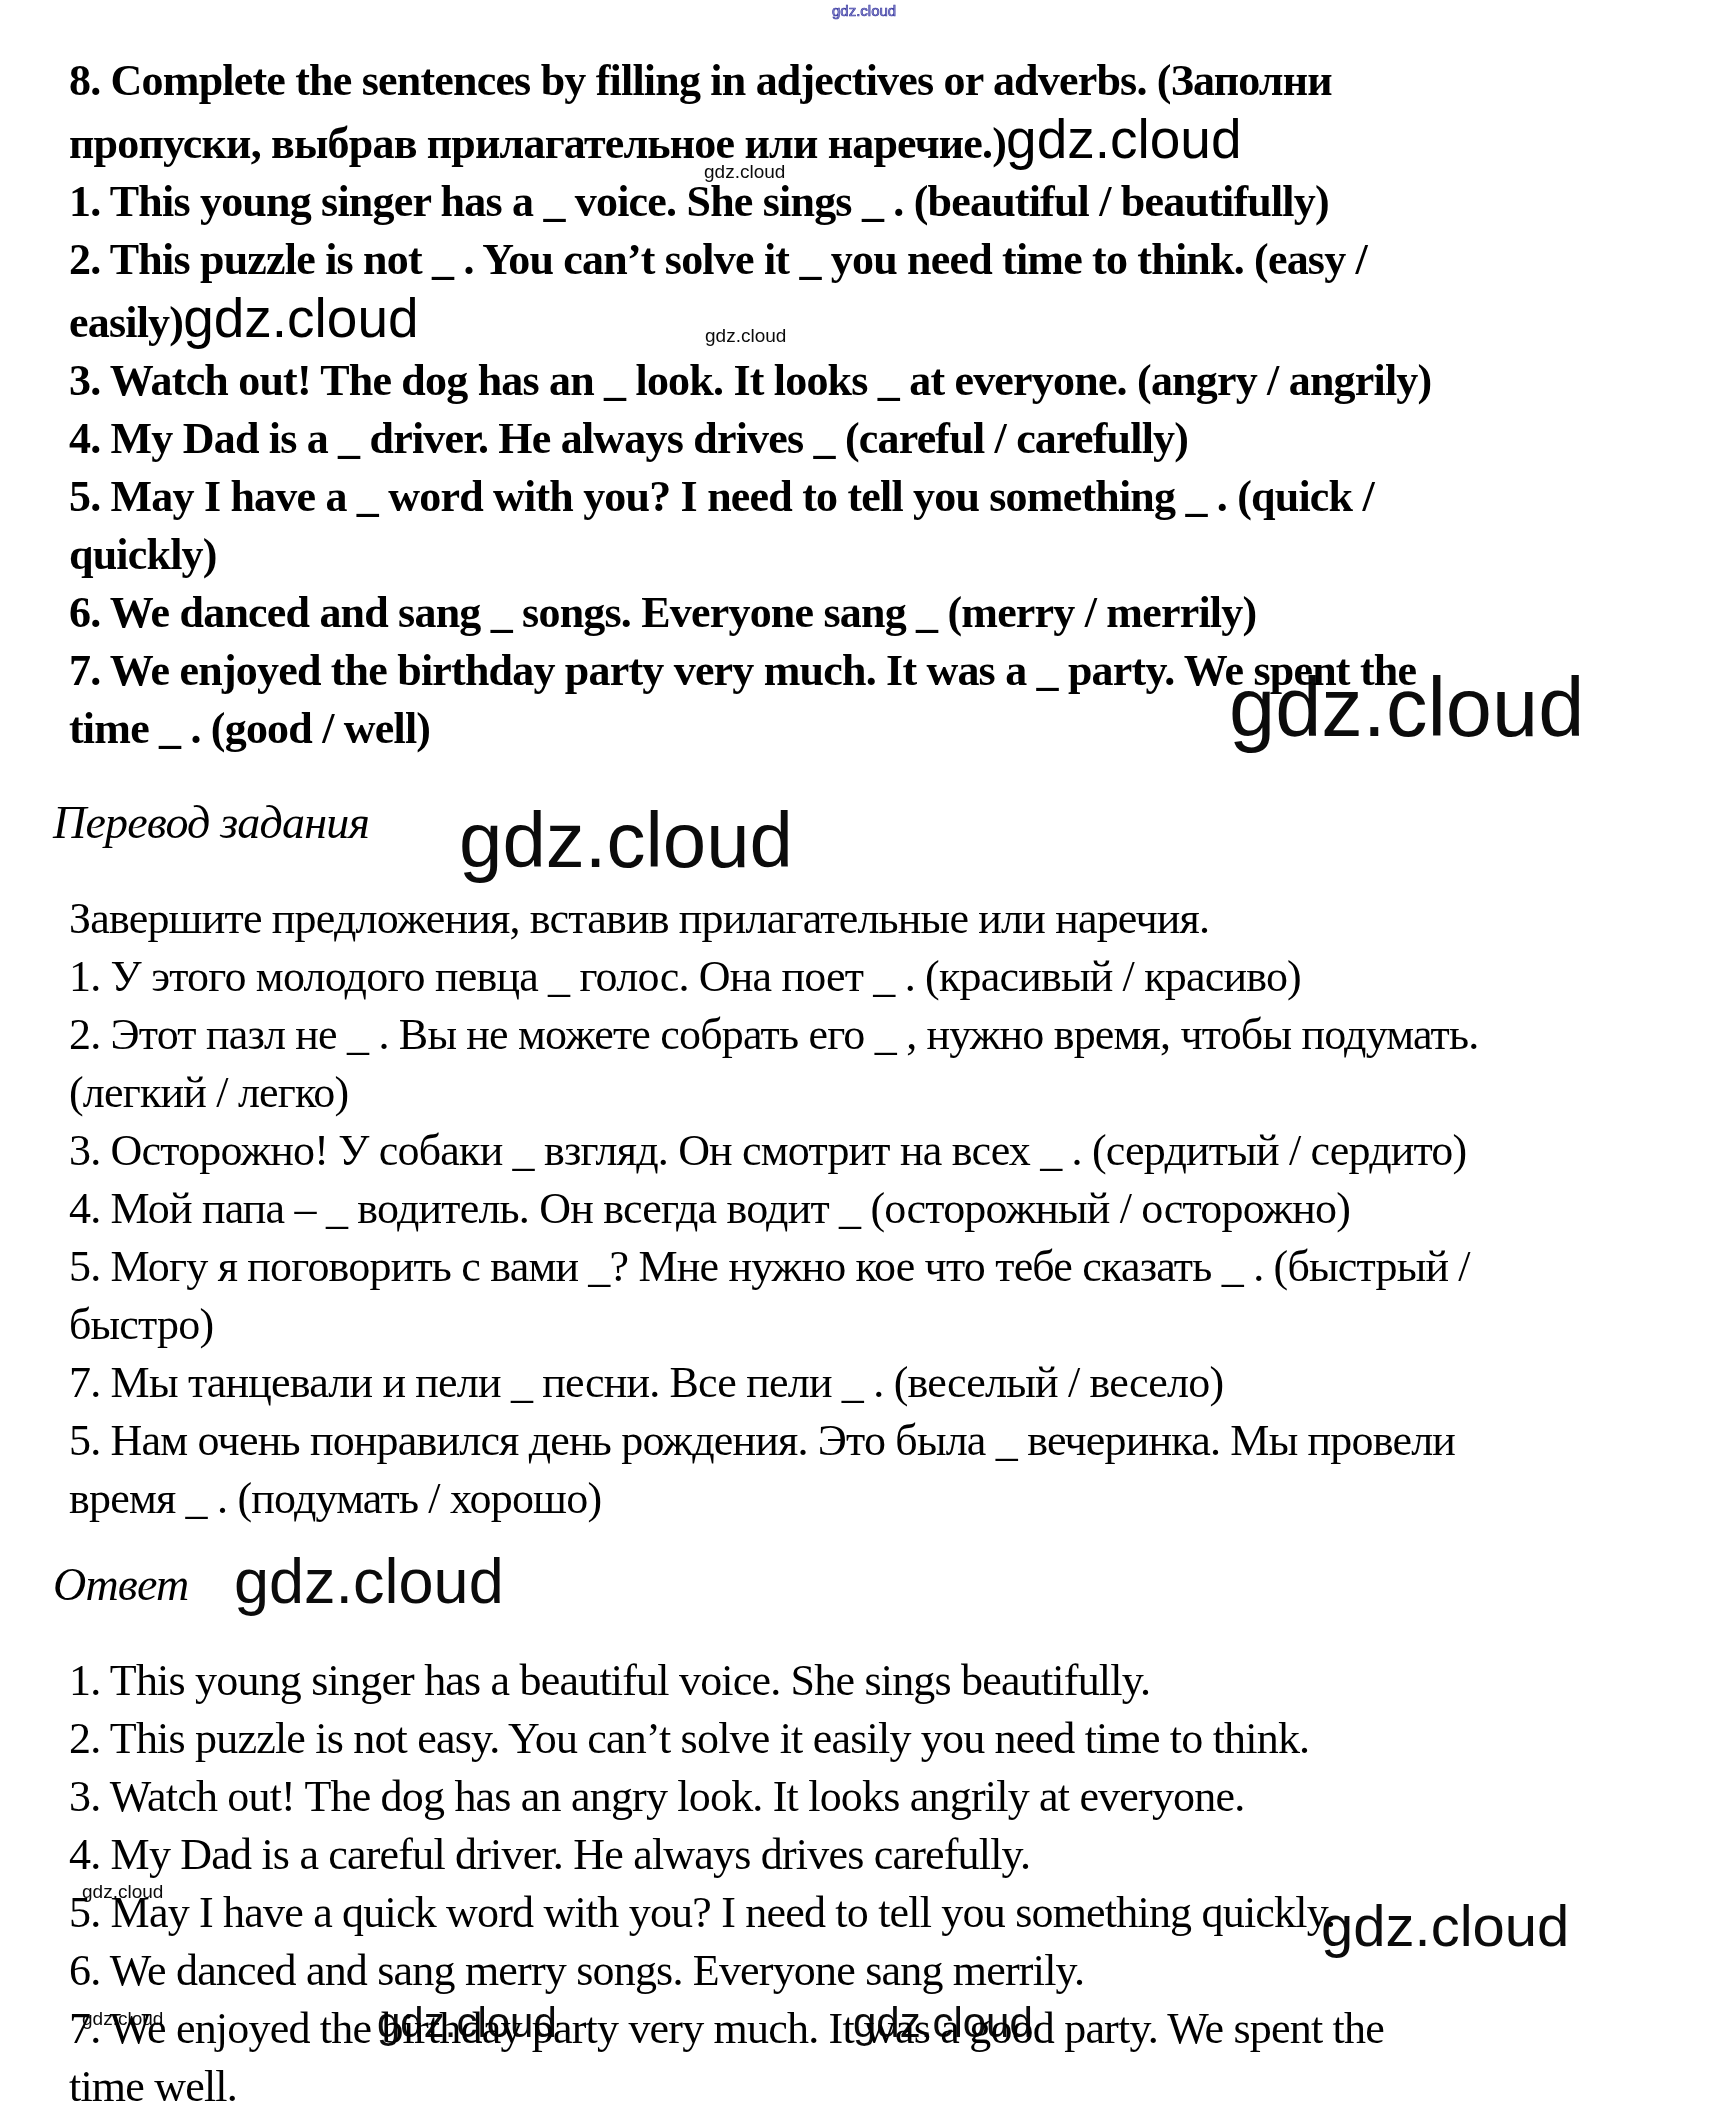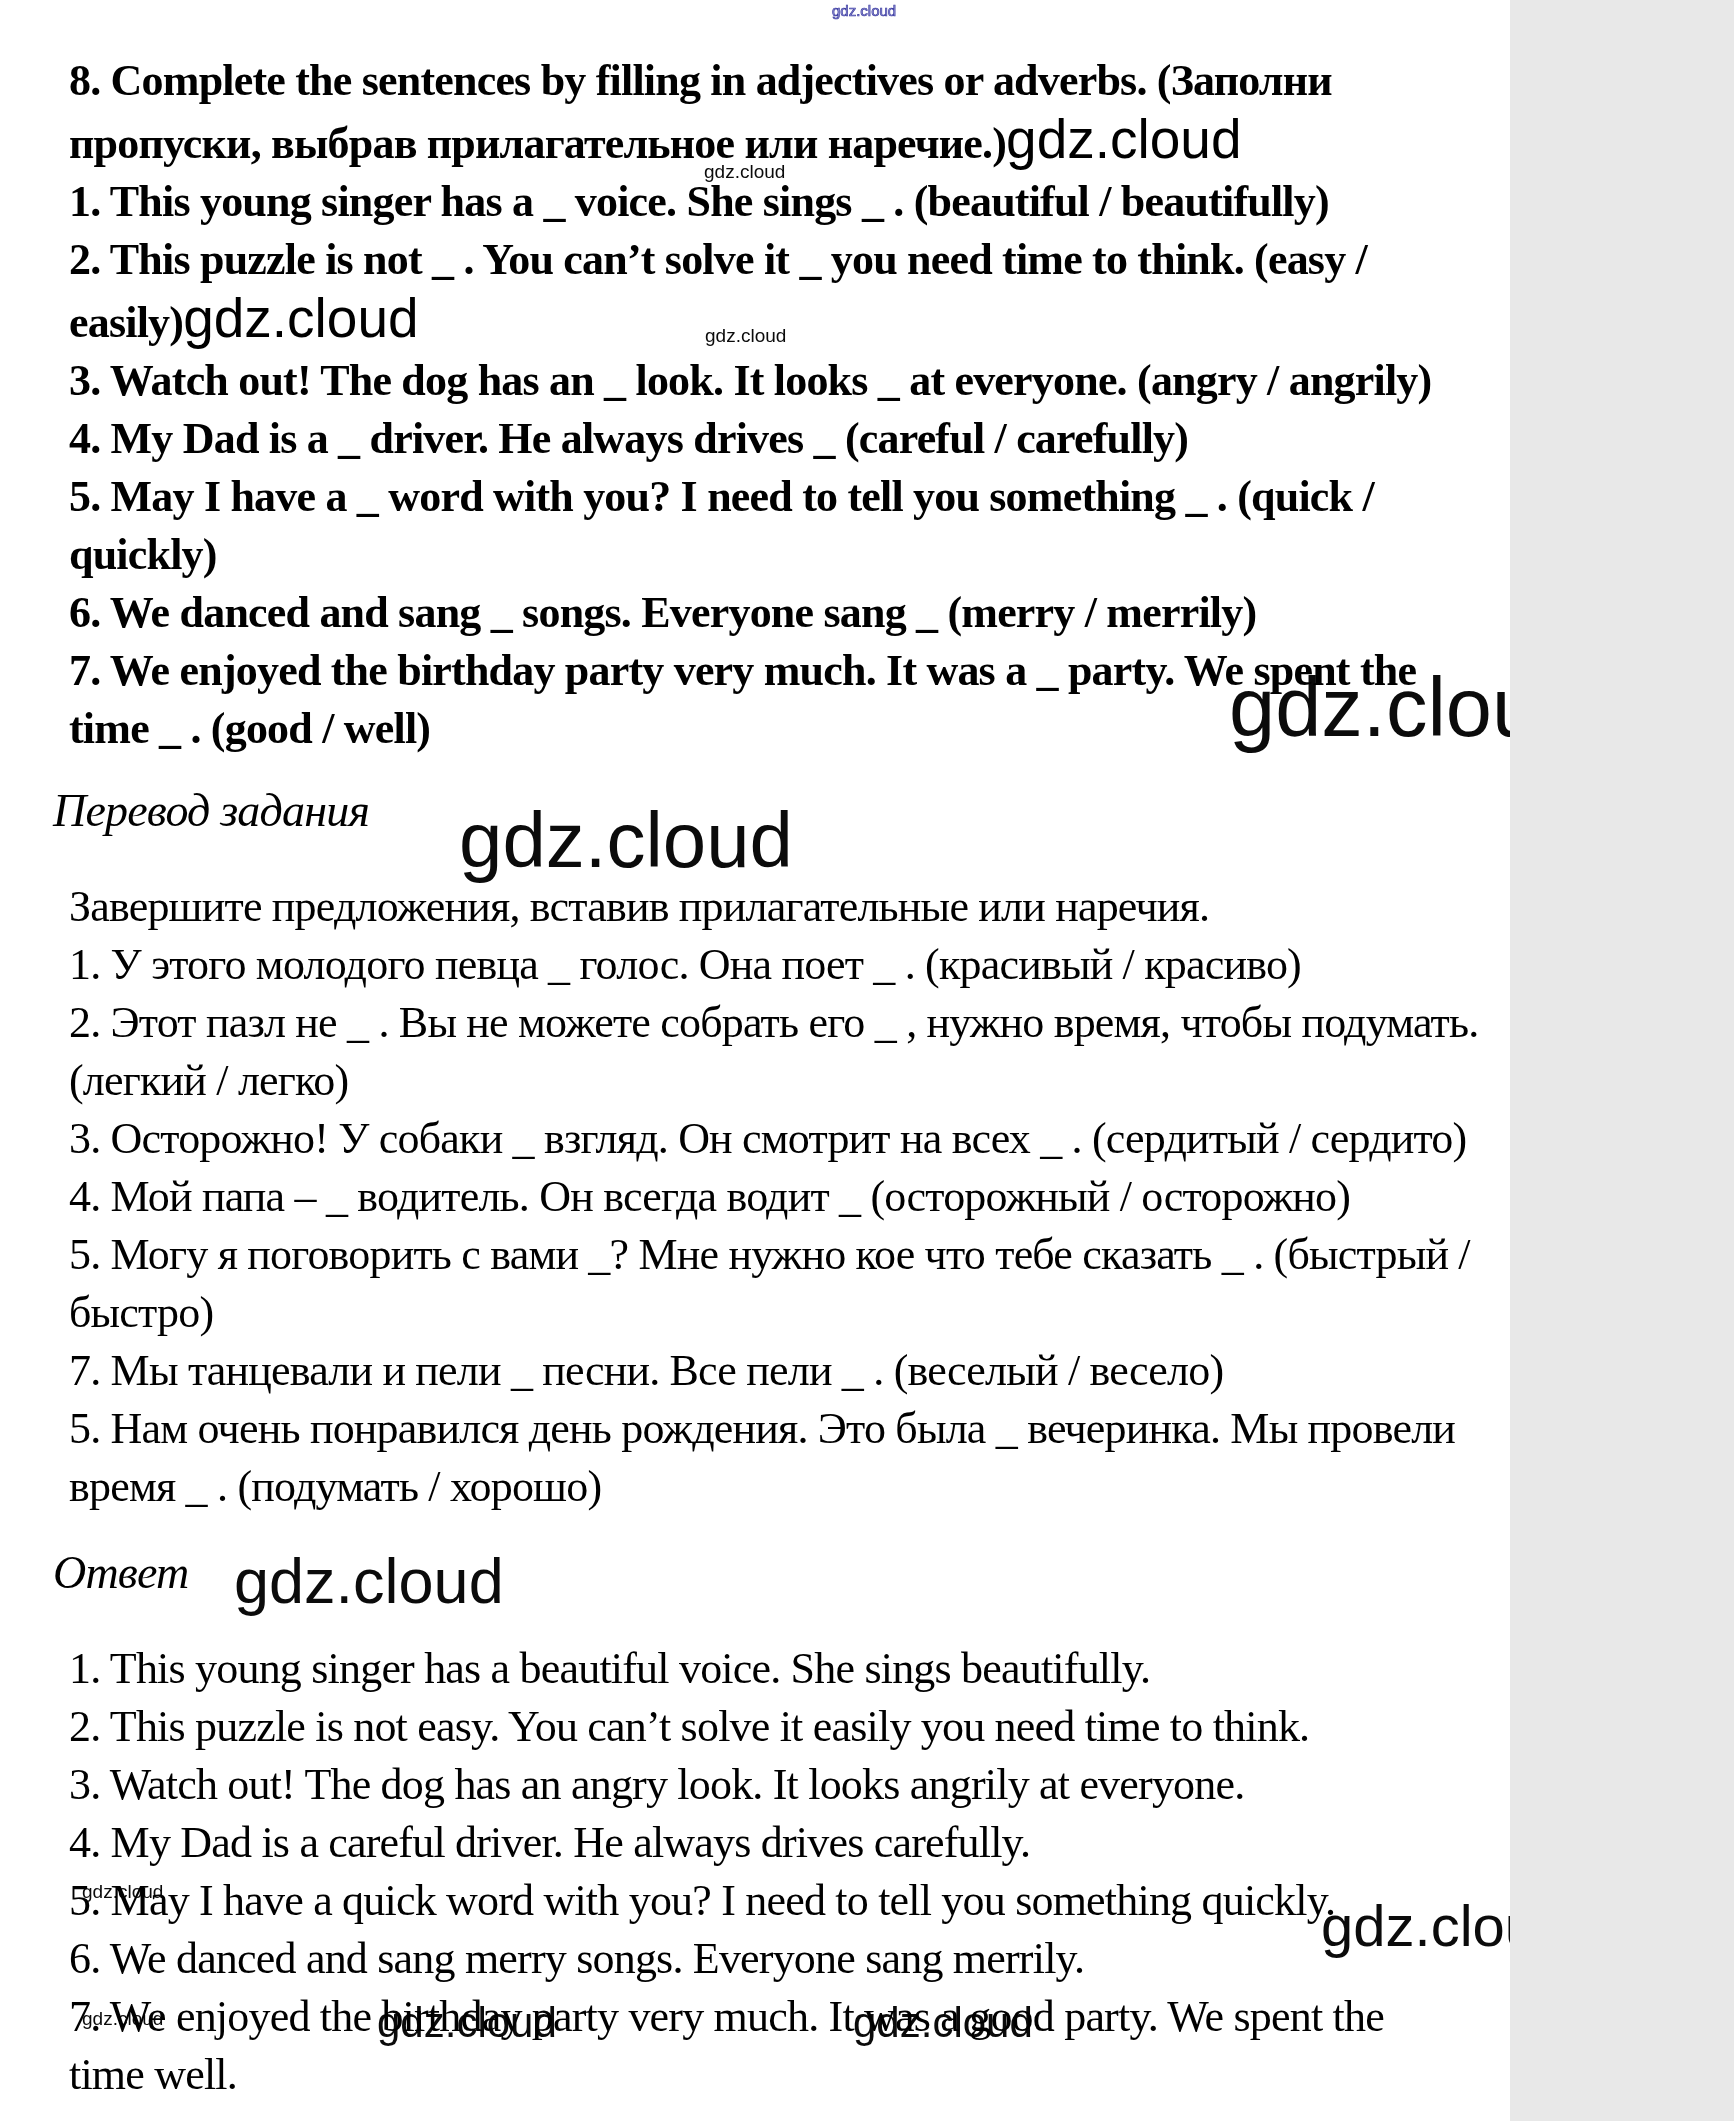--- a/index.html
+++ b/index.html
@@ -1,18 +1,18 @@
 <!DOCTYPE html>
 <html style="font-size:13.4px"><head>
 <meta charset="utf-8">
 <style>
   html,body { margin:0; padding:0; background:#e8e8e8; }
   .page {
     position:relative;
-    width:1510px; height:2121px;
+    width:1734px; height:2121px;
     background:#ffffff;
     overflow:hidden;
     font-family:"Liberation Serif","DejaVu Serif",serif;
     color:#000;
   }
   .content {
     position:absolute; left:53px; top:52px; right:13.4px;
   }
   .line {
     white-space:pre;
@@ -21,21 +21,21 @@
     letter-spacing:-0.8px;
     margin-left:16px;
   }
   .task .line { font-weight:bold; }
   .hdr {
     font-style:italic;
     font-size:46px;
     line-height:58px;
     letter-spacing:-0.8px;
   }
-  .hdr-perevod { margin-top:24px; }
+  .hdr-perevod { margin-top:36px; }
   .hdr-otvet   { margin-top:28px; }
   .translation { margin-top:38px; }
   .answers     { margin-top:38px; }
 
   
   .wm {
     position:absolute;
     font-family:"Liberation Sans","DejaVu Sans",sans-serif;
     font-weight:400;
     color:#0b0b0b;

